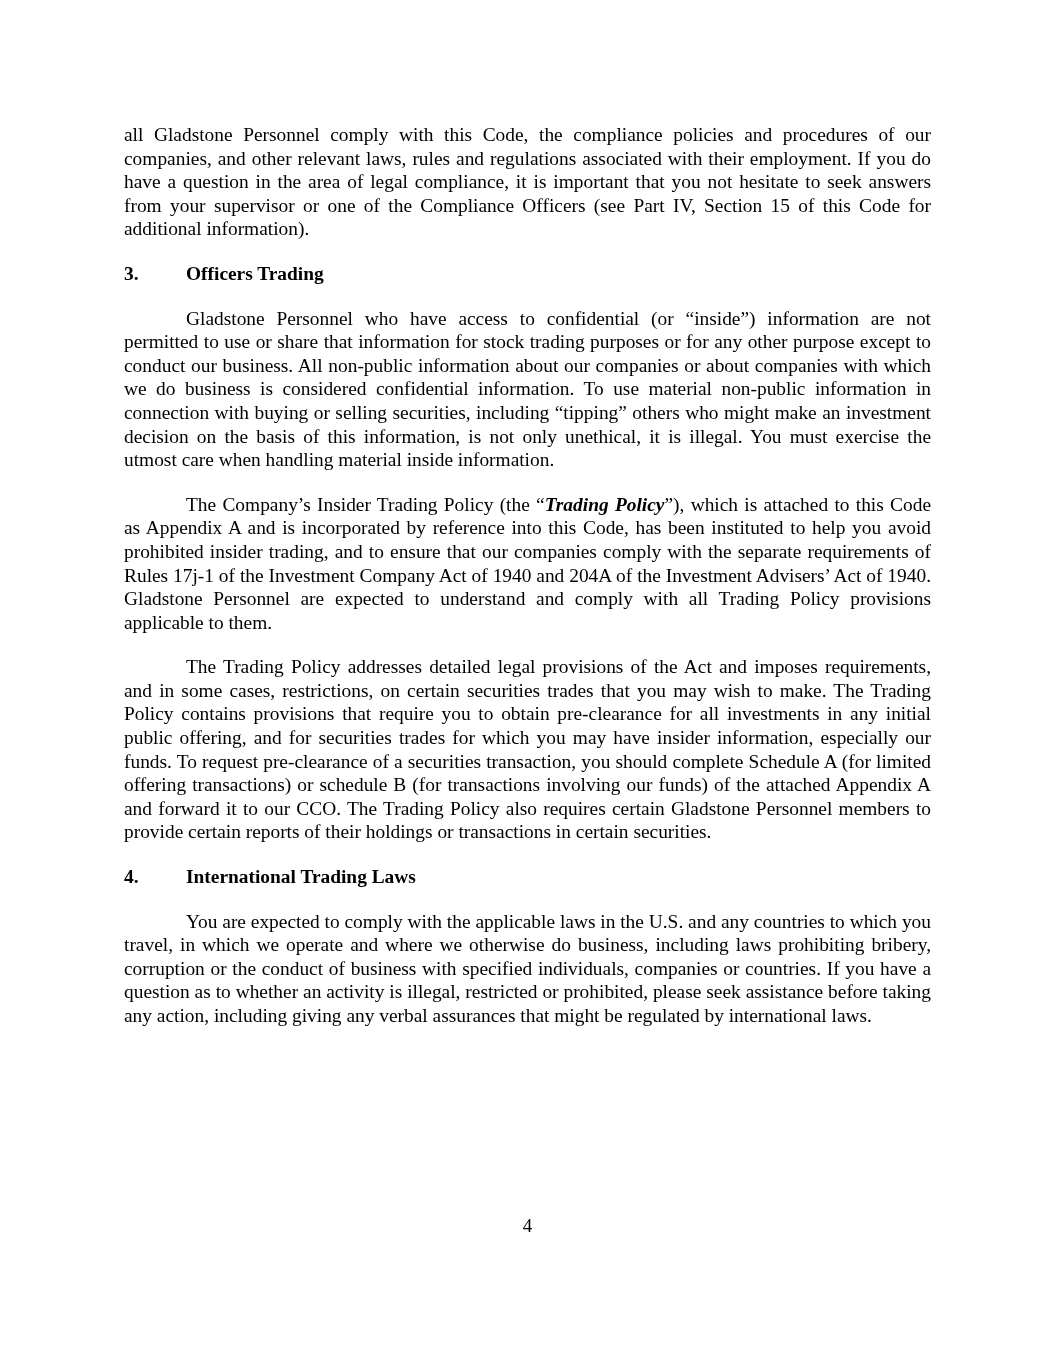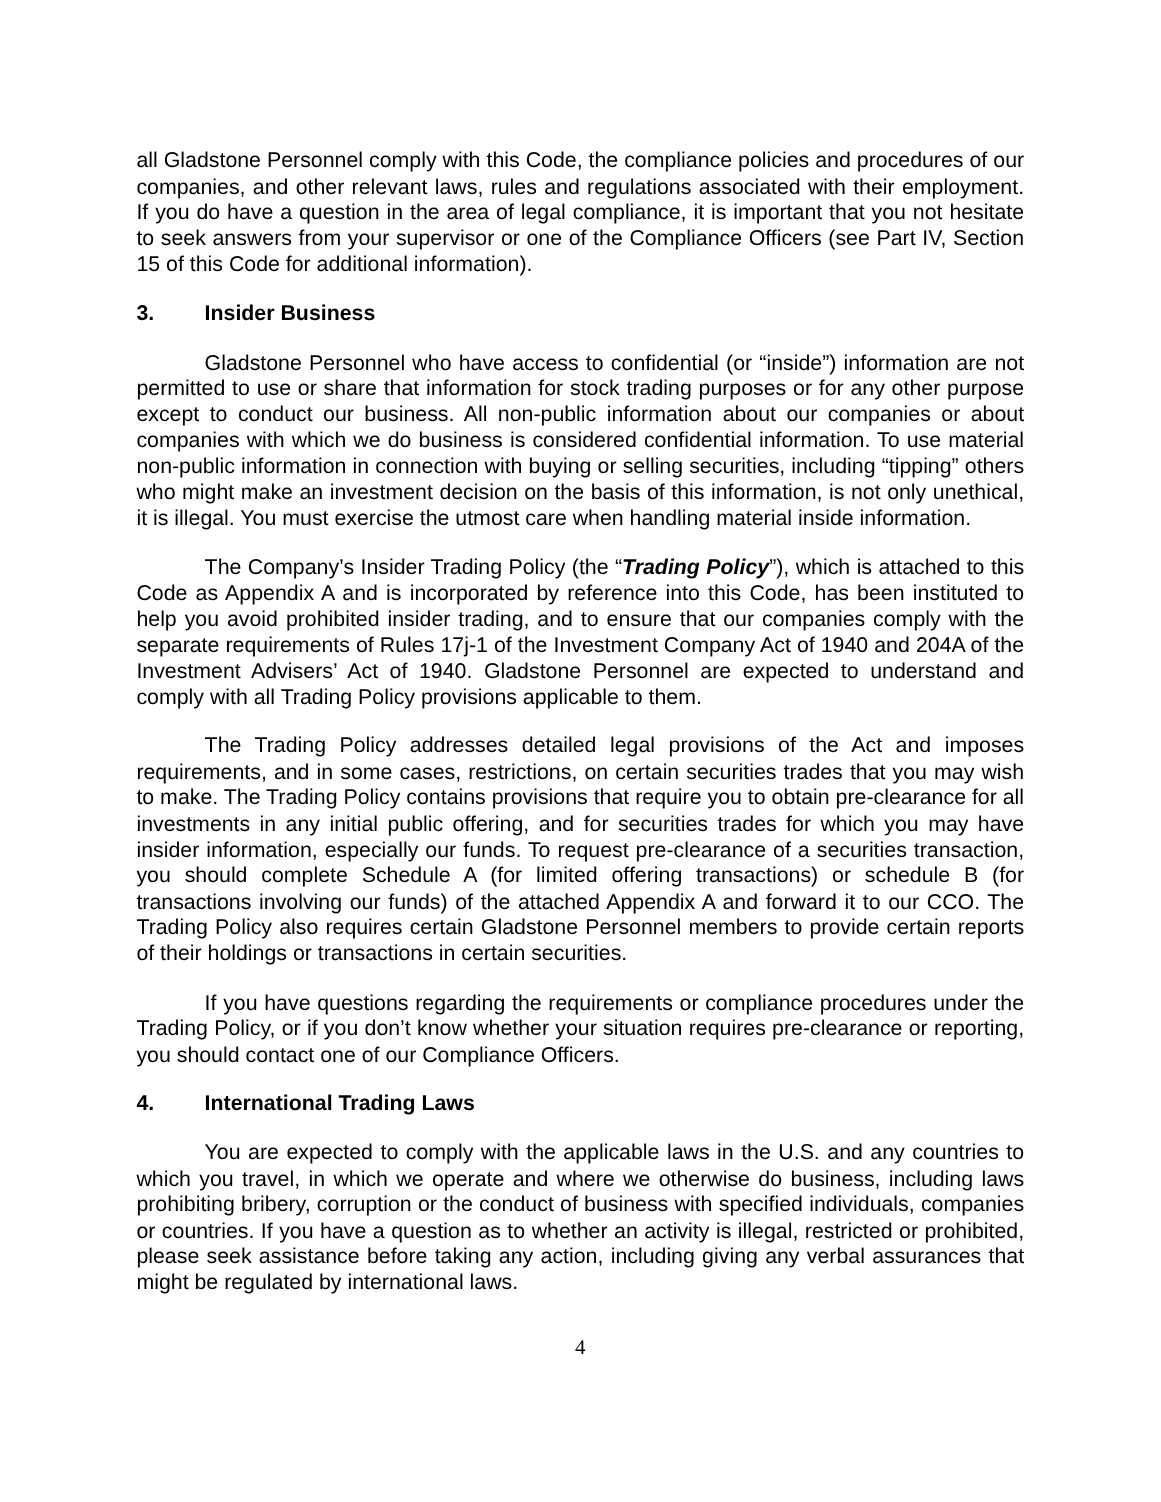--- a/index.html
+++ b/index.html
@@ -1,49 +1,48 @@
 <!DOCTYPE html>
 <html><head>
   <meta charset="utf-8">
   <style>
     html, body { margin: 0; padding: 0; background: #ffffff; }
     body { width: 1055px; height: 1365px; position: relative; overflow: hidden; }
     .page {
-      position: absolute; left: 124px; top: 135px; width: 807px;
-      font-family: Liberation Sans, sans-serif;
+      position: absolute; left: 124px; top: 123px; width: 807px;
+      font-family: Liberation Serif, serif;
       font-size: 19.4px; line-height: 23.6px; color: #000;
     }
     p { margin: 0; text-align: justify; }
     .indent { text-indent: 62px; }
     .gap { margin-top: 21px; }
     .heading { font-weight: bold; margin-top: 21px; display: flex; }
     .heading .num { width: 62px; display: inline-block; }
     .page-number {
       position: absolute; left: 0; width: 1055px; top: 1215px; text-align: center;
       font-family: "Liberation Serif", "DejaVu Serif", serif; font-size: 19px;
     }
   </style>
 </head>
 <body>
 
 <div class="page">
   <p>all Gladstone Personnel comply with this Code, the compliance policies and procedures of our companies, and other relevant laws, rules and regulations associated with their employment. If you do have a question in the area of legal compliance, it is important that you not hesitate to seek answers from your supervisor or one of the Compliance Officers (see Part IV, Section 15 of this Code for additional information).</p>
 
   <div class="heading">
     <span class="num">3.</span>
-    <span>Insider Business</span>
+    <span>Officers Trading</span>
   </div>
 
   <p class="indent gap">Gladstone Personnel who have access to confidential (or “inside”) information are not permitted to use or share that information for stock trading purposes or for any other purpose except to conduct our business.  All non-public information about our companies or about companies with which we do business is considered confidential information.  To use material non-public information in connection with buying or selling securities, including “tipping” others who might make an investment decision on the basis of this information, is not only unethical, it is illegal.  You must exercise the utmost care when handling material inside information.</p>
 
   <p class="indent gap"><span>The Company’s Insider Trading Policy (the “</span><b><i>Trading Policy</i></b><span>”), which is attached to this Code as Appendix A and is incorporated by reference into this Code, has been instituted to help you avoid prohibited insider trading, and to ensure that our companies comply with the separate requirements of Rules 17j-1 of the Investment Company Act of 1940 and 204A of the Investment Advisers’ Act of 1940.  Gladstone Personnel are expected to understand and comply with all Trading Policy provisions applicable to them.</span></p>
 
   <p class="indent gap">The Trading Policy addresses detailed legal provisions of the Act and imposes requirements, and in some cases, restrictions, on certain securities trades that you may wish to make. The Trading Policy contains provisions that require you to obtain pre-clearance for all investments in any initial public offering, and for securities trades for which you may have insider information, especially our funds. To request pre-clearance of a securities transaction, you should complete Schedule A (for limited offering transactions) or schedule B (for transactions involving our funds) of the attached Appendix A and forward it to our CCO.  The Trading Policy also requires certain Gladstone Personnel members to provide certain reports of their holdings or transactions in certain securities.</p>
 
-  <p class="indent gap">If you have questions regarding the requirements or compliance procedures under the Trading Policy, or if you don’t know whether your situation requires pre-clearance or reporting, you should contact one of our Compliance Officers.</p>
 
   <div class="heading">
     <span class="num">4.</span>
     <span>International Trading Laws</span>
   </div>
 
   <p class="indent gap">You are expected to comply with the applicable laws in the U.S. and any countries to which you travel, in which we operate and where we otherwise do business, including laws prohibiting bribery, corruption or the conduct of business with specified individuals, companies or countries. If you have a question as to whether an activity is illegal, restricted or prohibited, please seek assistance before taking any action, including giving any verbal assurances that might be regulated by international laws.</p>
 </div>
 
 <div class="page-number">4</div>

